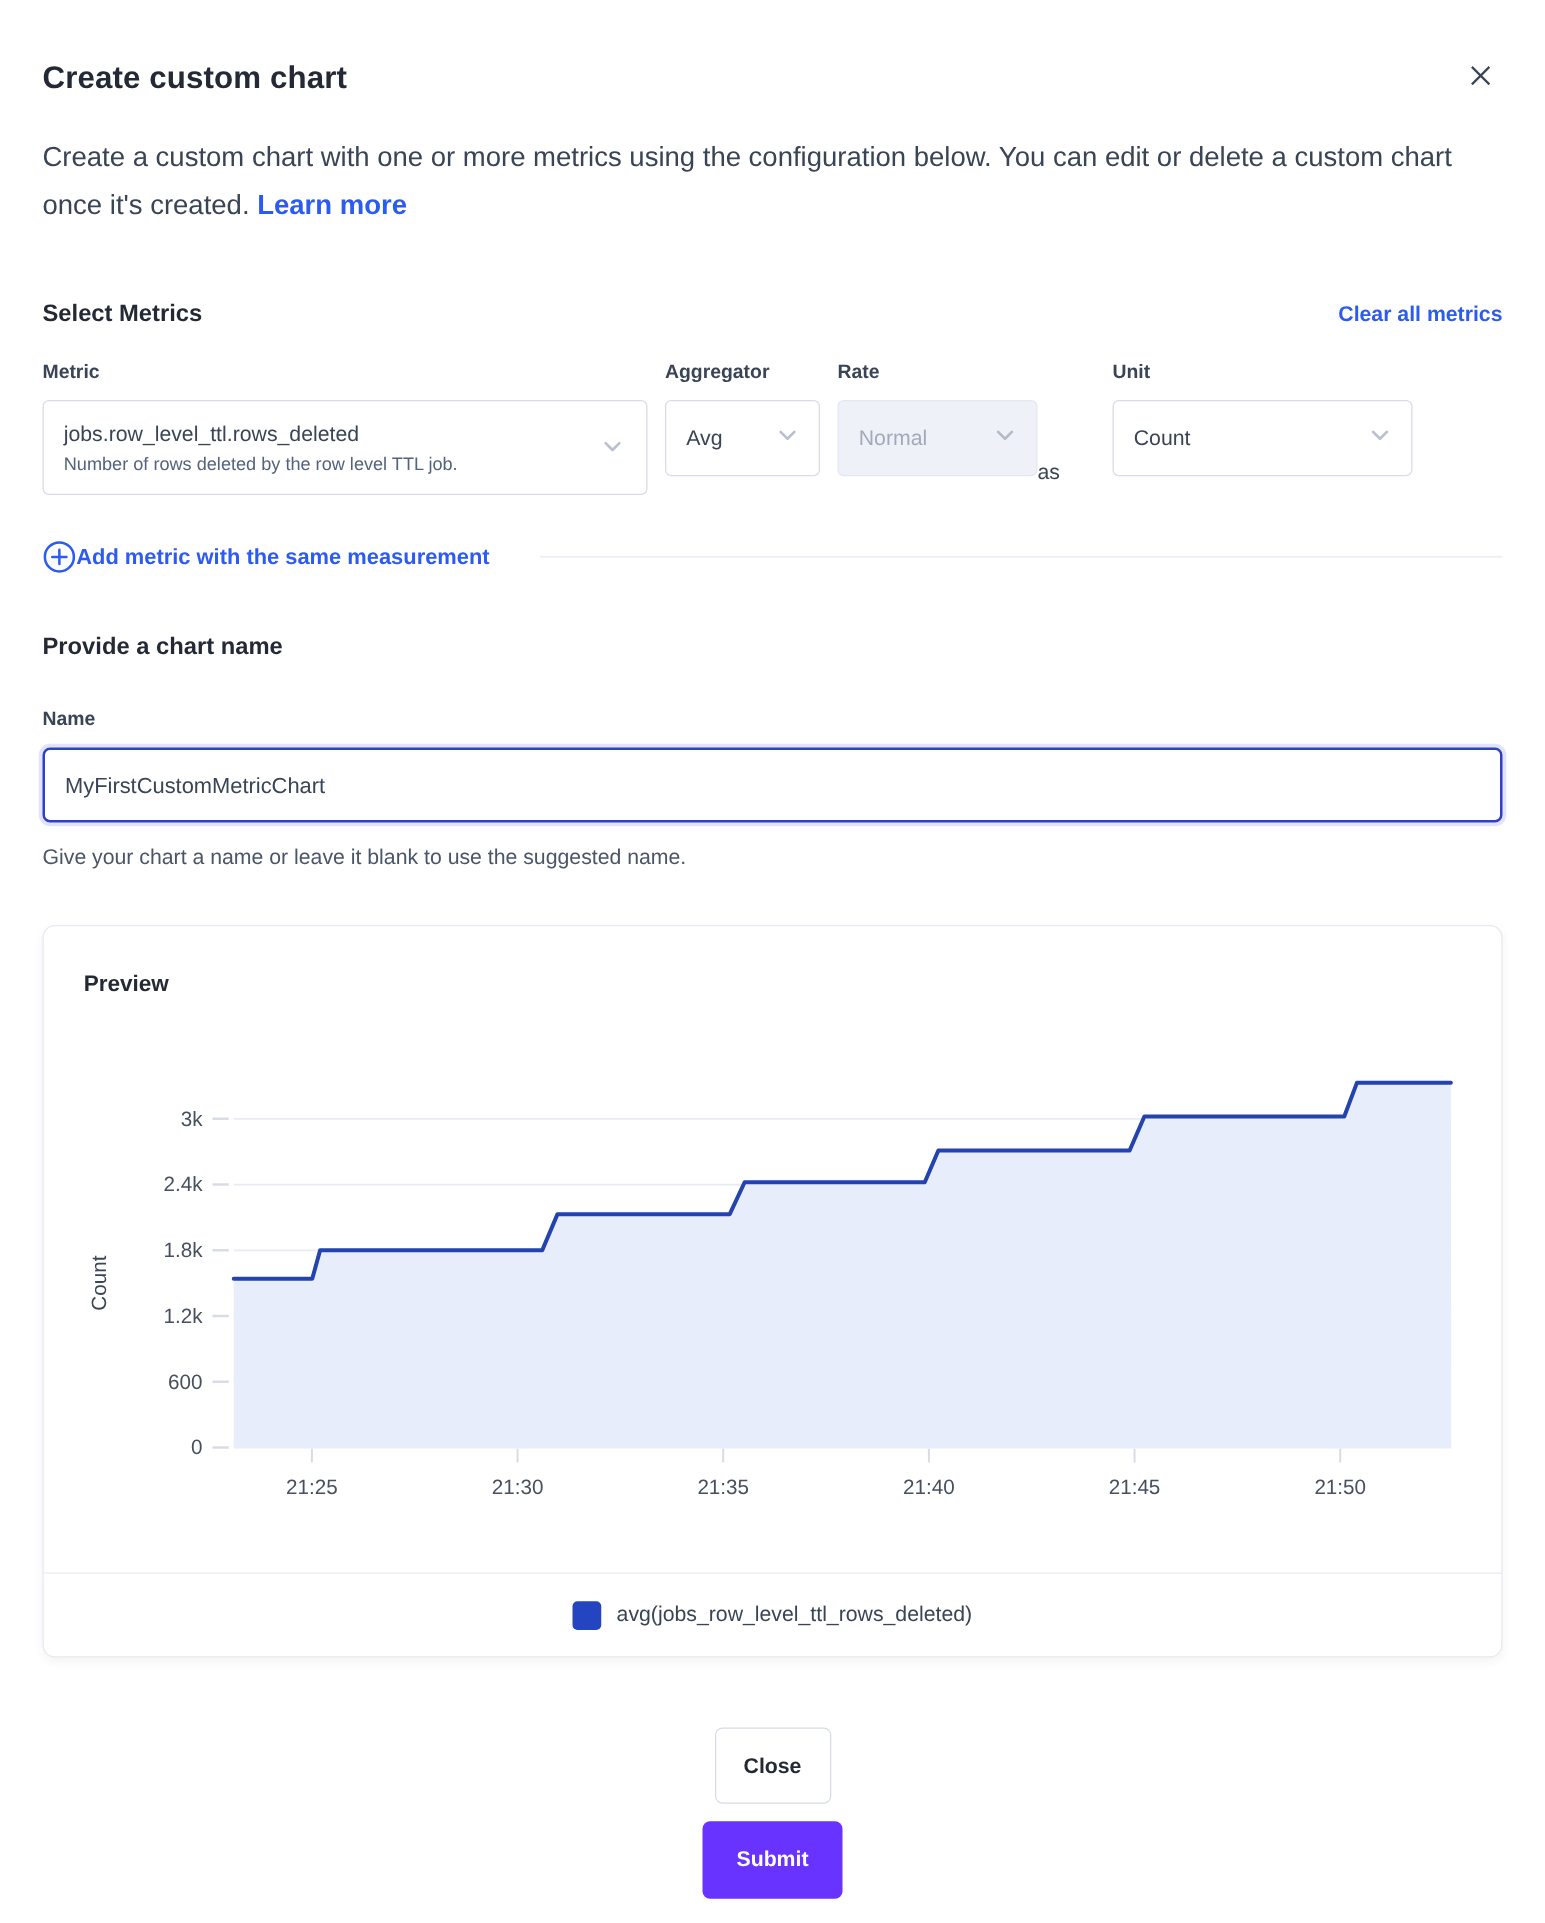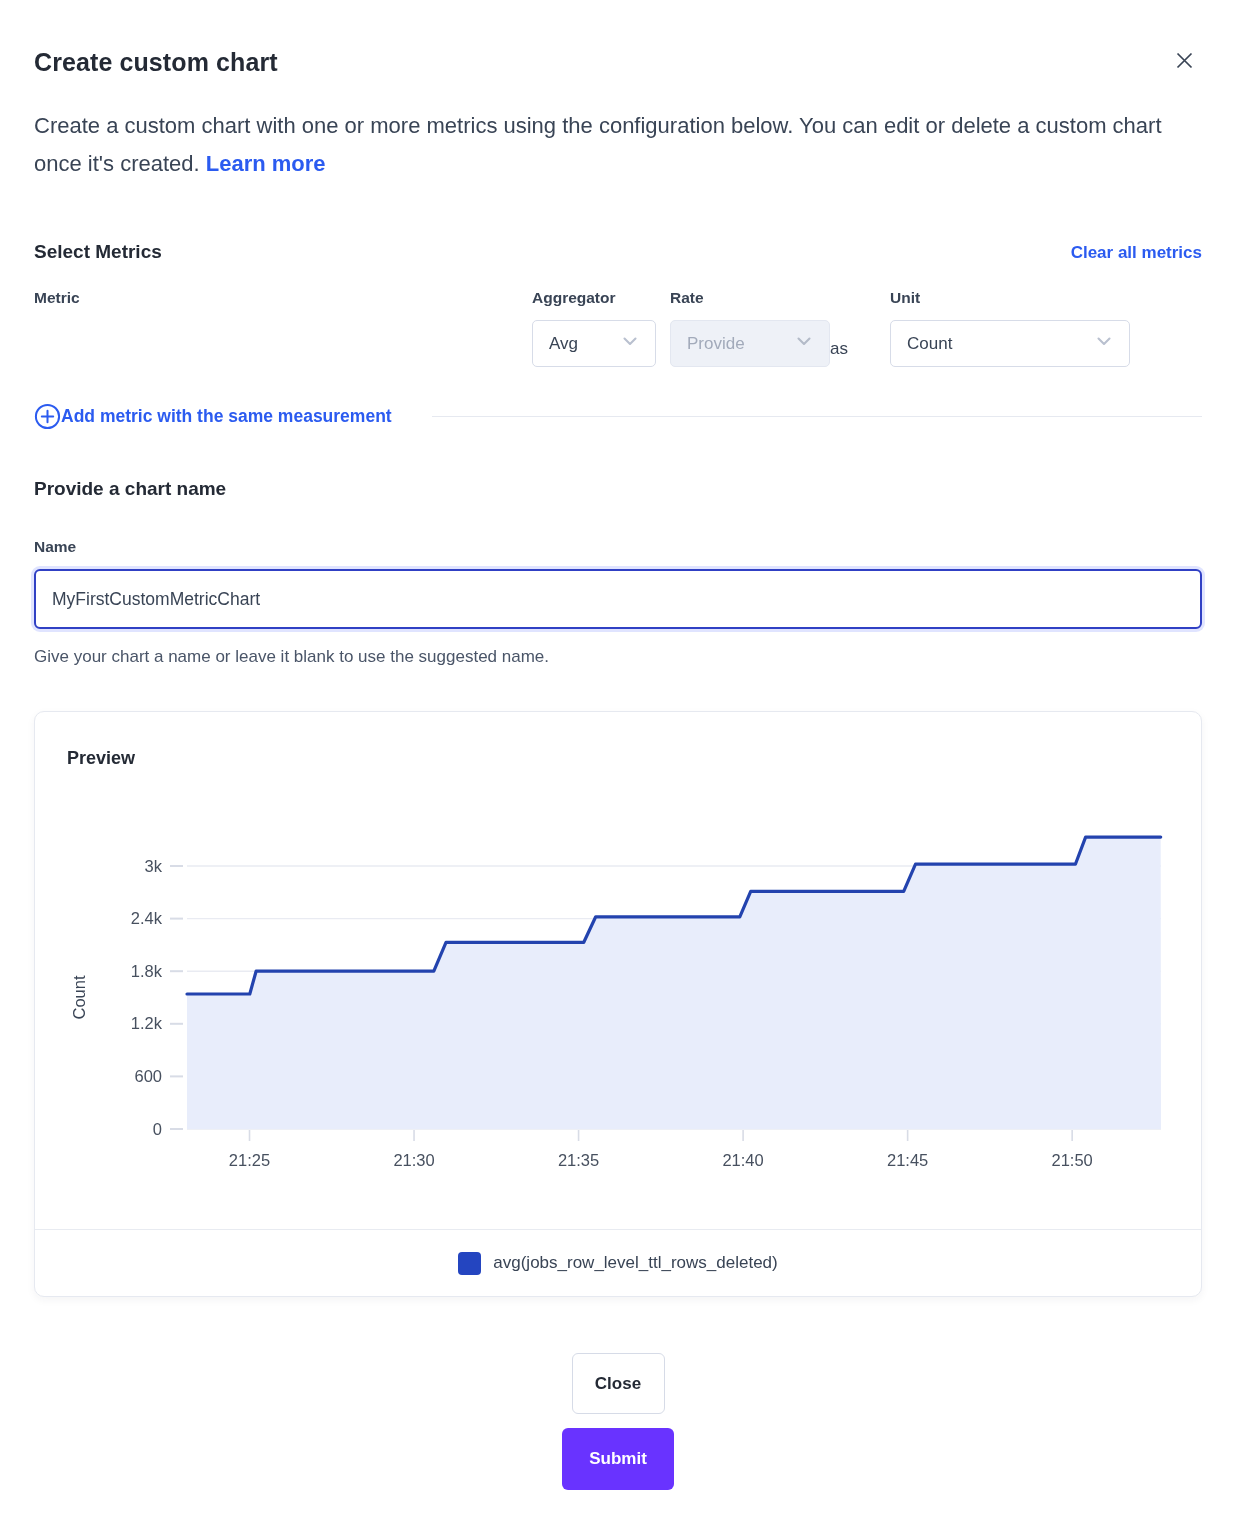--- a/index.html
+++ b/index.html
@@ -35,21 +35,21 @@
     cursor:pointer;
   }
   .select .chev { flex:none; }
   .metric-field { width:484px; margin-right:14px; }
   .metric-select { min-height:76px; padding:13px 16px 11px 16px; }
   .metric-main { font-size:17px; color:#394455; }
   .metric-desc { font-size:14.5px; color:#54627c; margin-top:6px; }
   .agg-field { width:124px; margin-right:14px; }
   .rate-field { width:160px; }
   .unit-field { width:240px; }
-  .select.simple { height:47px; padding:0 14px 0 16px; font-size:17px; color:#394455; }
+  .select.simple { height:61px; padding:0 14px 0 16px; font-size:17px; color:#394455; }
   .select.disabled { background:#eef1f7; border-color:#e3e7f0; color:#a2aaba; cursor:default; }
   .as-text { width:60px; align-self:flex-end; padding-bottom:8px; text-align:left; font-size:17px; color:#394455; }
 
   .add-metric-row { margin-top:36px; display:flex; align-items:center; }
   .add-metric-link { display:flex; align-items:center; font-size:17.5px; font-weight:700; }
   .add-divider { flex:1; height:1px; background:#e6e9f0; margin-left:40px; }
 
   
   .name-heading { margin-top:48px; font-size:19px; font-weight:700; color:#242a35; }
   .name-label { margin-top:38px; }
@@ -101,38 +101,49 @@
 
   <div class="section-head">
     <h2 class="section-title">Select Metrics</h2>
     <a class="link clear-link">Clear all metrics</a>
   </div>
 
   <div class="fields-row">
 
     <div class="metric-field">
       <label class="field-label">Metric</label>
+      <div class="select metric-select">
+        <div>
+          <div class="metric-main">jobs.row_level_ttl.rows_deleted</div>
+          <div class="metric-desc">Number of rows deleted by the row level TTL job.</div>
+        </div>
+        <span class="chev">
+          <svg width="22" height="22" viewBox="0 0 22 22">
+              <path d="M5.5 8.5 L11 14 L16.5 8.5" stroke="#b9c0cf" stroke-width="2.1" fill="none" stroke-linecap="round" stroke-linejoin="round"></path>
+            </svg>
+        </span>
+      </div>
     </div>
 
     <div class="agg-field">
       <label class="field-label">Aggregator</label>
       <div class="select simple">
         <span>Avg</span>
         <span class="chev">
           <svg width="22" height="22" viewBox="0 0 22 22">
               <path d="M5.5 8.5 L11 14 L16.5 8.5" stroke="#b9c0cf" stroke-width="2.1" fill="none" stroke-linecap="round" stroke-linejoin="round"></path>
             </svg>
         </span>
       </div>
     </div>
 
     <div class="rate-field">
       <label class="field-label">Rate</label>
       <div class="select simple disabled">
-        <span>Provide</span>
+        <span>Normal</span>
         <span class="chev">
           <svg width="22" height="22" viewBox="0 0 22 22">
               <path d="M5.5 8.5 L11 14 L16.5 8.5" stroke="#b3bac8" stroke-width="2.1" fill="none" stroke-linecap="round" stroke-linejoin="round"></path>
             </svg>
         </span>
       </div>
     </div>
 
     <div class="as-text">as</div>
 

